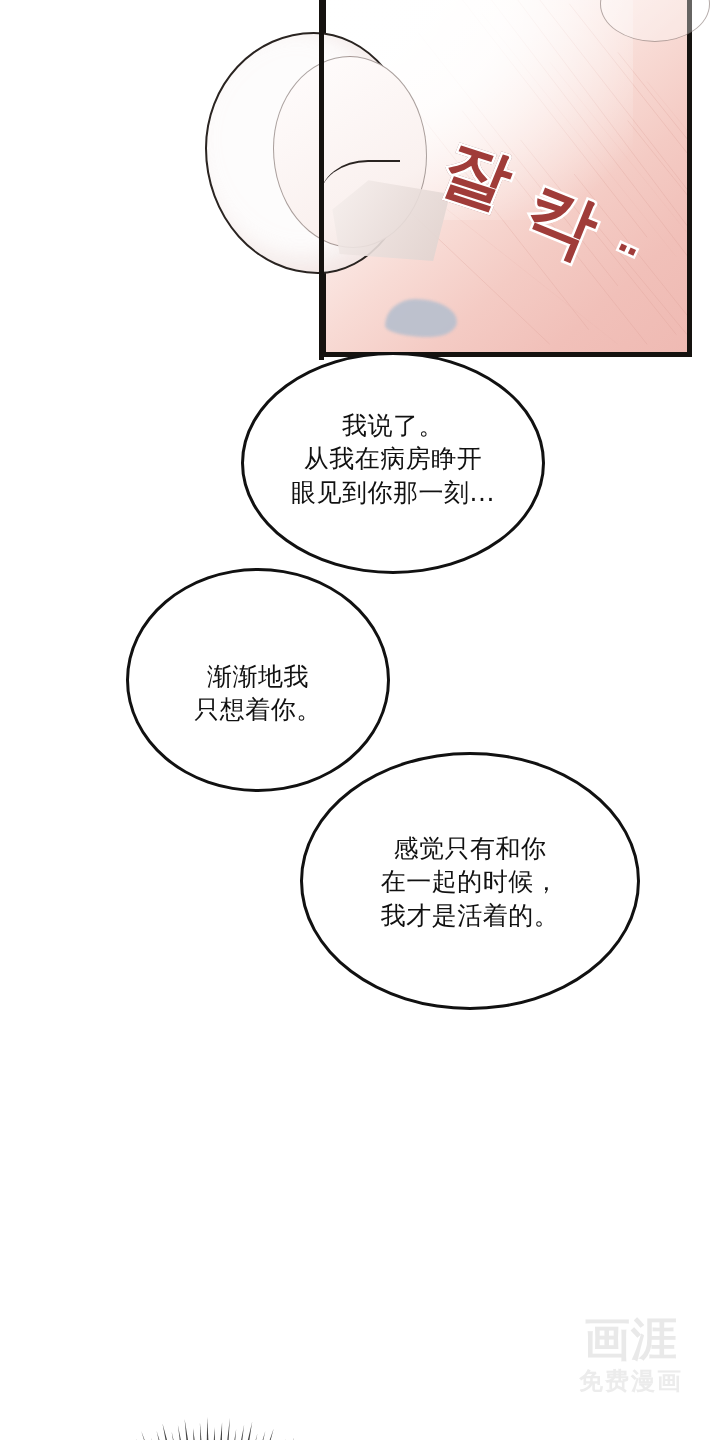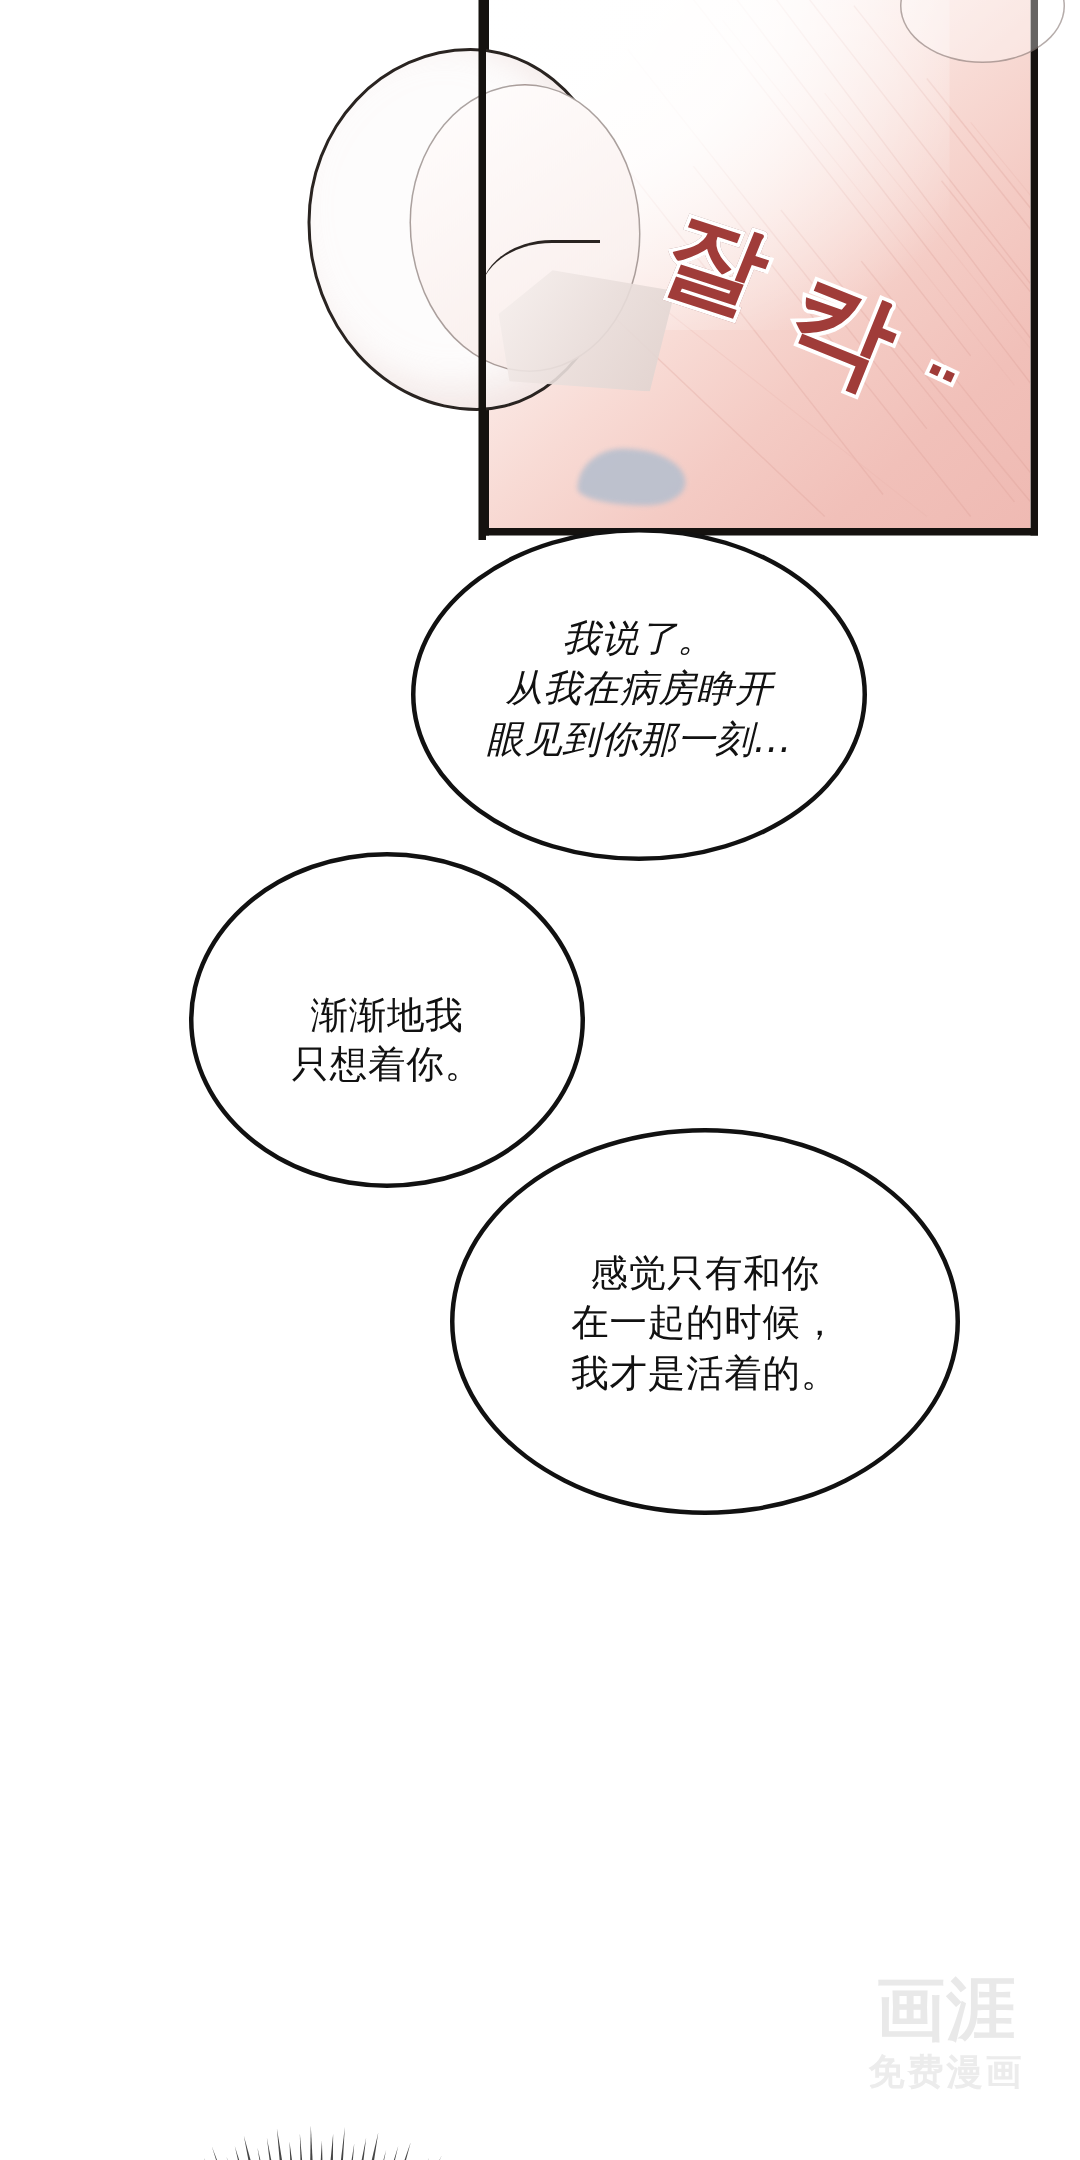--- a/index.html
+++ b/index.html
@@ -191,22 +191,22 @@
   .bubble-text {
     font-family: "DejaVu Sans", "Liberation Sans", sans-serif;
     color: #111111;
     text-align: center;
     line-height: 1.34;
     white-space: pre-line;
     letter-spacing: 0.5px;
     font-weight: 500;
   }
   #bubble-1 {
-    left: 274px; top: 352px;
-    width: 304px; height: 222px; font-style: italic;
+    left: 241px; top: 352px;
+    width: 304px; height: 222px;
   }
   #bubble-1 .bubble-text {
     font-size: 25px;
     margin-top: -8px;
   }
   #bubble-2 {
     left: 126px; top: 568px;
     width: 264px; height: 224px;
   }
   #bubble-2 .bubble-text {

